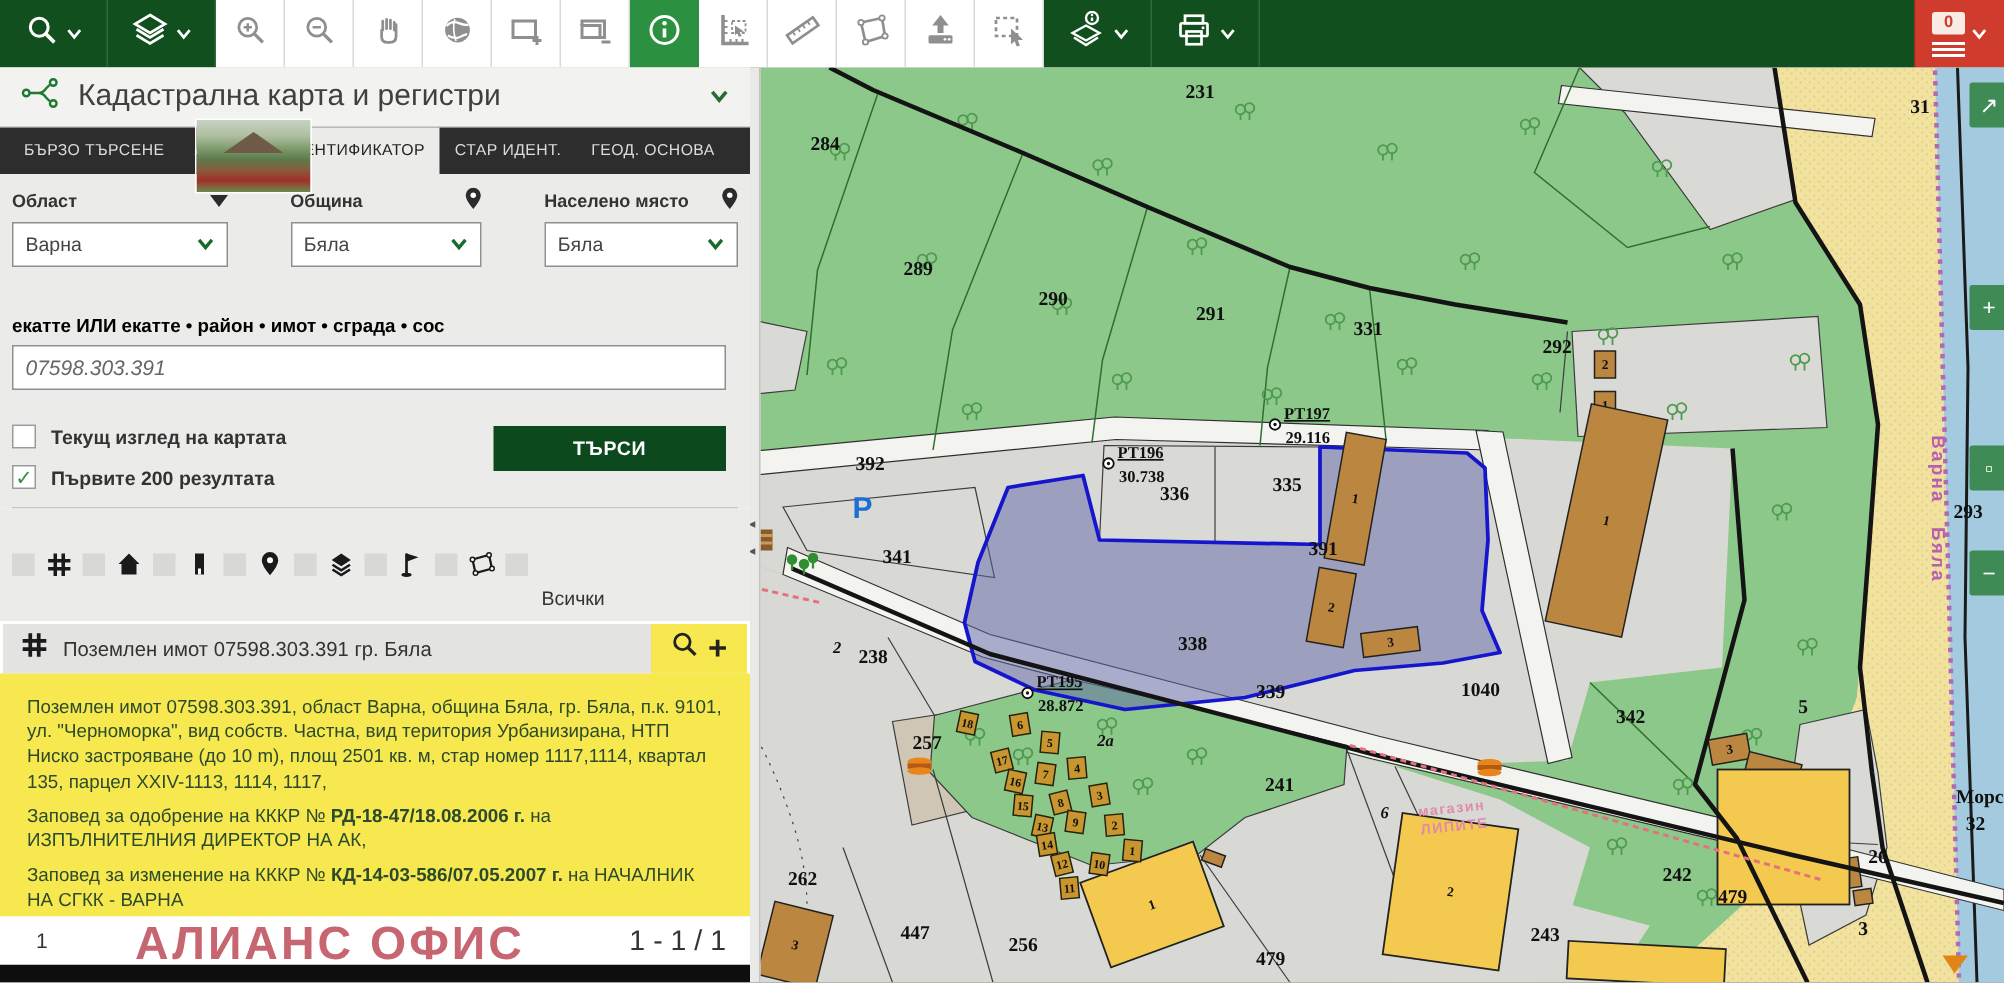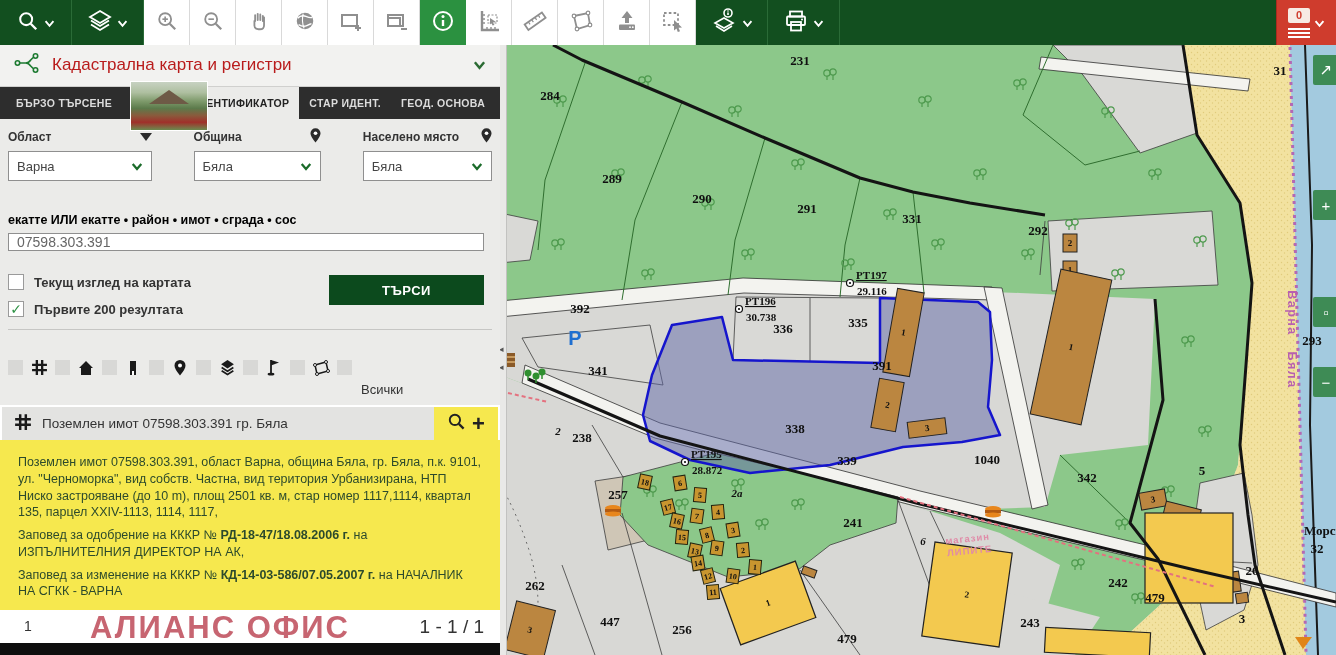--- a/index.html
+++ b/index.html
@@ -17,35 +17,35 @@
   .rzero{width:22px;height:15px;background:#f7ebe4;color:#cf3c2d;font-size:11px;font-weight:bold;text-align:center;line-height:15px;border-radius:2px;}
   .rlines{margin-top:3px;width:22px;}
   .rlines div{height:2px;background:#fff;margin-top:2px;}
   
   .content{display:flex;height:610px;}
   .sidebar{width:500px;display:flex;flex-direction:column;background:#fff;position:relative;z-index:5;}
   .map{width:836px;height:610px;position:relative;background:#d8d8d5;overflow:hidden;}
   .map svg{position:absolute;left:0;top:0;}
   
   .sb-header{height:43px;background:#f2f2f0;border-bottom:1px solid #d0d0ce;display:flex;align-items:center;padding:0 14px;gap:12px;}
-  .sb-title{font-size:17px;color:#b91c1c;flex:1;}
+  .sb-title{font-size:20px;color:#404040;flex:1;}
   .tabs{height:33px;background:#2d2d2d;display:flex;align-items:stretch;padding-left:6px;position:relative;}
-  .tab{display:flex;align-items:center;padding:0 10px;font-size:10.5px;font-weight:bold;letter-spacing:.3px;color:#dcdcdc;cursor:pointer;white-space:nowrap;}
+  .tab{display:flex;align-items:center;padding:0 10px;font-size:10.5px;font-weight:normal;letter-spacing:.3px;color:#dcdcdc;cursor:pointer;white-space:nowrap;}
   .tab.active{background:#ebebe9;color:#222;}
   .photo{position:absolute;left:130px;top:-6px;width:78px;height:50px;z-index:9;border:1px solid #fff;
     background:linear-gradient(180deg,#c7d2c2 0%,#aebfa0 22%,#7e9a6b 40%,#5c7a4b 55%,#8a5a3c 70%,#a0302a 84%,#6b8a4f 100%);}
   .photo:before{content:"";position:absolute;left:18px;top:8px;width:40px;height:14px;background:#6e5a46;clip-path:polygon(0 100%,50% 0,100% 100%);}
   .form{background:#ebebe9;padding:10px 8px 0 8px;}
   .frow{display:flex;gap:42px;}
   .fcol{display:flex;flex-direction:column;}
   .fcol.c1{width:150px;}.fcol.c2{width:133px;}.fcol.c3{width:135px;}
   .flabel{display:flex;justify-content:space-between;align-items:center;font-size:12px;font-weight:bold;color:#333;height:16px;}
   .select{margin-top:6px;height:30px;background:#fff;border:1px solid #8f8f8f;display:flex;align-items:center;padding:0 8px;font-size:13px;color:#444;justify-content:space-between;cursor:pointer;}
   .hint{margin-top:32px;font-size:12.5px;font-weight:bold;color:#000000;}
-  .tinput{margin-top:6px;width:476px;height:18px;background:#fff;border:1px solid #8f8f8f;padding:0 8px;font-size:14px;color:#666;font-family:inherit;}
+  .tinput{margin-top:6px;width:476px;height:30px;background:#fff;border:1px solid #8f8f8f;padding:0 8px;font-size:14px;color:#666;font-family:inherit;font-style:italic;}
   .checkzone{margin-top:12px;display:flex;align-items:center;}
   .cbcol{flex:1;}
   .cbrow{display:flex;align-items:flex-end;gap:10px;height:27px;cursor:pointer;}
   .cb{width:16px;height:16px;background:#fff;border:1px solid #9a9a9a;display:flex;align-items:center;justify-content:center;}
   .cb .tick{color:#2f9345;font-weight:bold;font-size:14px;line-height:1;}
   .cblabel{font-size:13px;font-weight:bold;color:#333;}
   .searchbtn{width:155px;height:30px;background:#0c4a1d;color:#fff;border:none;font-size:13px;font-weight:bold;letter-spacing:.5px;margin-right:8px;cursor:pointer;font-family:inherit;}
   .fdivider{margin-top:12px;border-top:1px solid #c6c6c4;}
   .filterrow{background:#ebebe9;display:flex;align-items:center;padding:8px 6px 8px 8px;gap:7px;}
   .fcb{width:15px;height:15px;background:#d8d8d6;cursor:pointer;}

